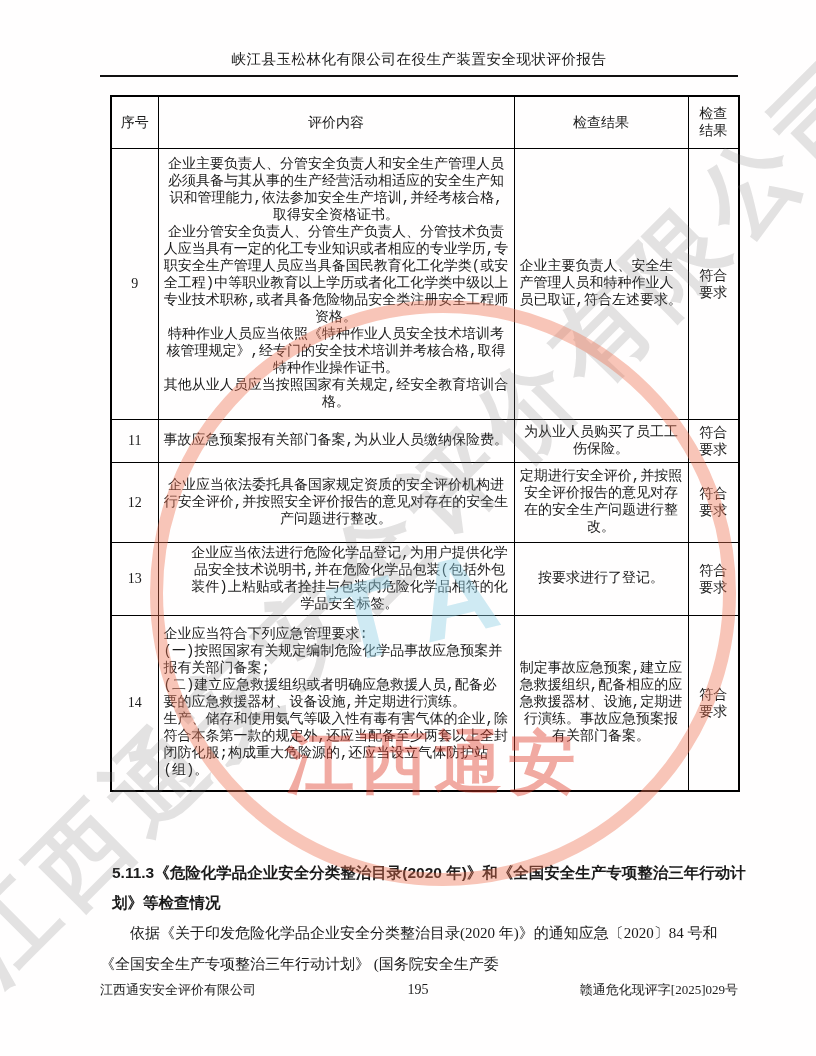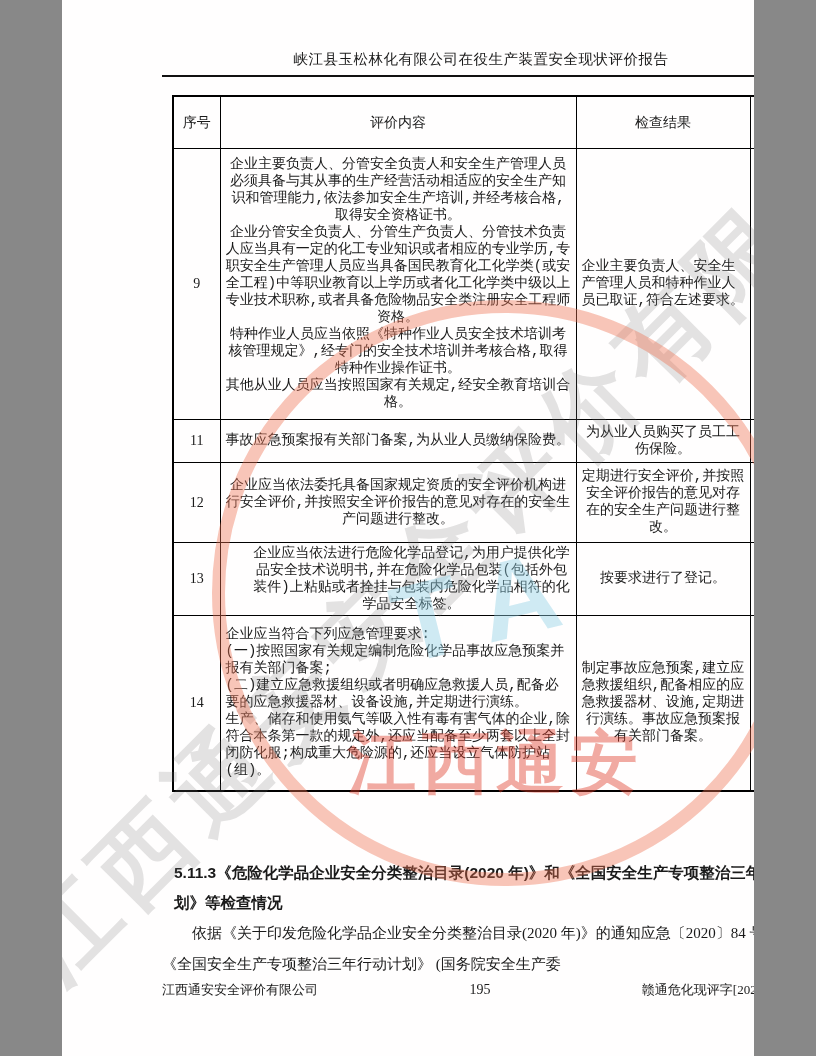--- a/index.html
+++ b/index.html
@@ -1,18 +1,18 @@
 <!DOCTYPE html>
 <html><head>
 <meta charset="utf-8">
 <style>
   html,body{margin:0;padding:0;background:#888;}
   #page{
     position:relative;
-    width:692px;height:1056px;
+    width:816px;height:1056px;
     margin:0 auto;
     background:#fffefe;
     overflow:hidden;
     font-family:"Liberation Serif","DejaVu Serif",serif;
     color:#1a1a1a;
   }
   
   .doc-title{
     position:absolute;top:50px;left:100px;width:638px;
     text-align:center;font-size:14.5px;letter-spacing:.5px;

